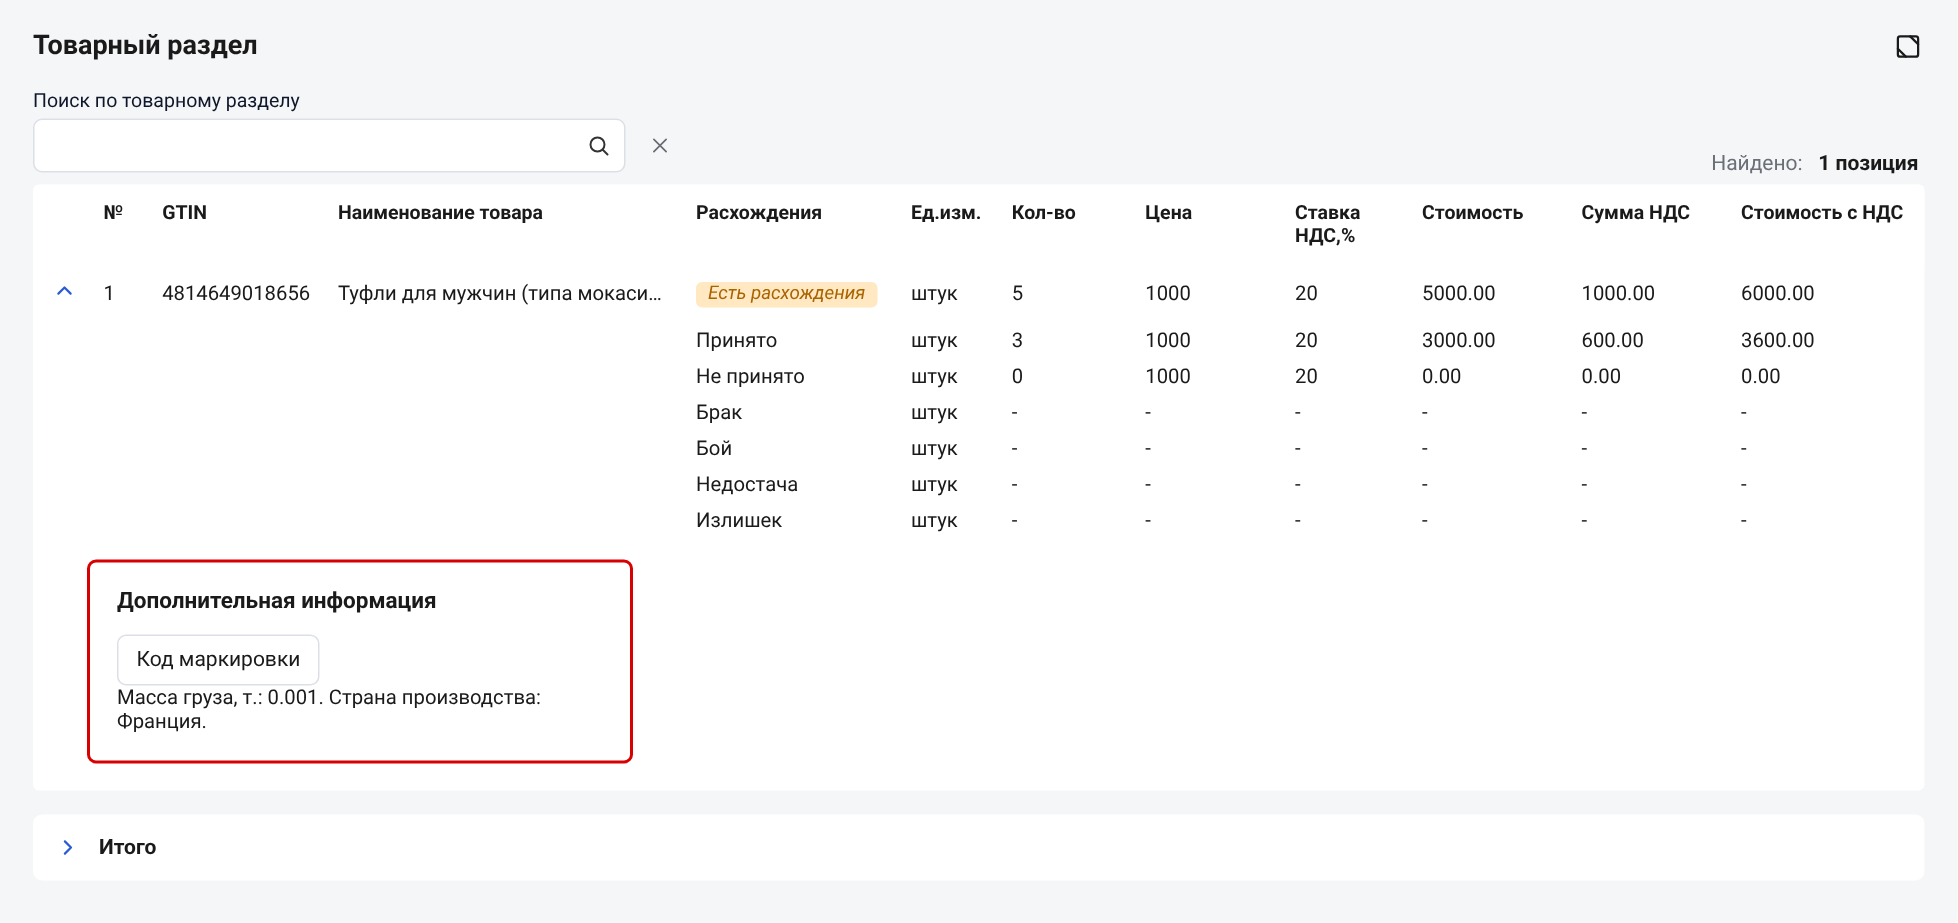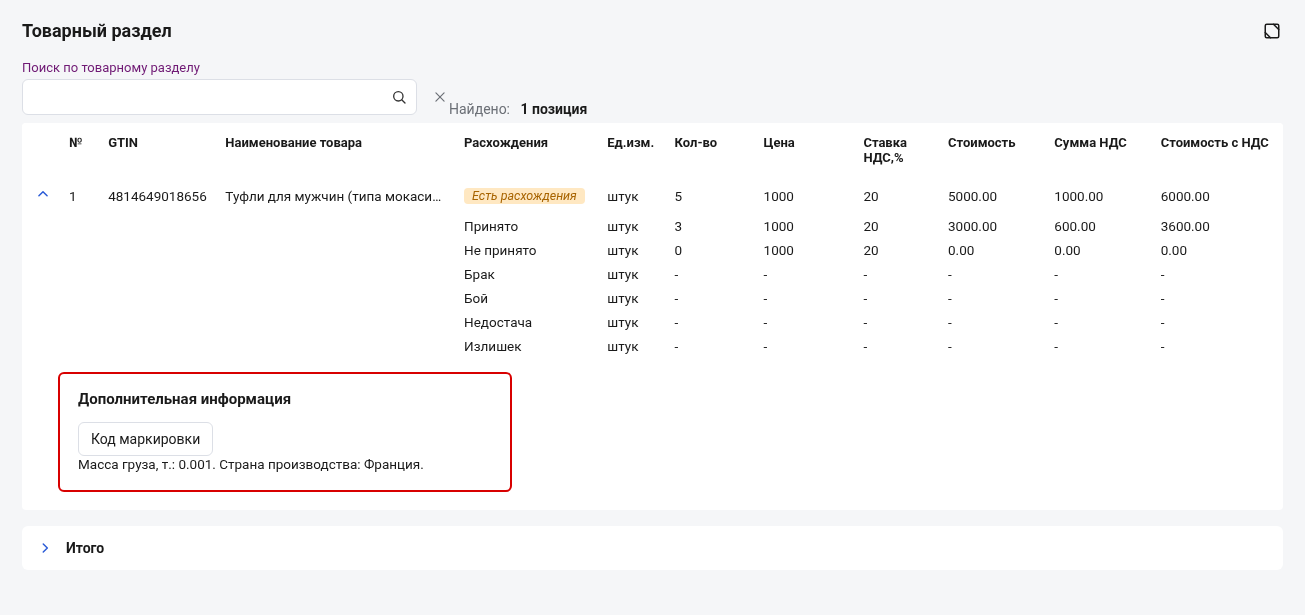--- a/index.html
+++ b/index.html
@@ -28,21 +28,21 @@
   .expand-icon-btn {
     width: 22px; height: 22px;
     display: inline-flex;
     align-items: center;
     justify-content: center;
     cursor: pointer;
   }
   .search-label {
     font-size: 13px;
     margin-bottom: 4px;
-    color: #701a75;
+    color: #0f172a;
   }
   .search-row {
     display: flex;
     align-items: center;
     gap: 14px;
     margin-bottom: 8px;
   }
   .search-box {
     position: relative;
     width: 395px;
@@ -147,21 +147,21 @@
     padding-top: 4px;
     padding-bottom: 4px;
     font-size: 13.5px;
   }
 
   .extra-block {
     margin: 14px 12px 18px 36px;
     border: 2px solid #d80000;
     border-radius: 6px;
     padding: 16px 18px 18px;
-    width: 454px;
+    width: 364px;
   }
   .extra-title {
     font-weight: 700;
     font-size: 15px;
     margin-bottom: 14px;
   }
   .chip-button {
     display: inline-block;
     border: 1px solid #dcdfe6;
     border-radius: 6px;
@@ -205,21 +205,21 @@
     <span class="expand-icon-btn">
       <svg width="18" height="18" viewBox="0 0 24 24" fill="none" stroke="#1a1a1a" stroke-width="2" stroke-linecap="round" stroke-linejoin="round">
         <rect x="3" y="3" width="18" height="18" rx="2"></rect>
         <path d="M14 3l7 7"></path>
         <path d="M3 14l7 7"></path>
       </svg>
     </span>
   </div>
 
   <div class="search-label">Поиск по товарному разделу</div>
-  <div style="display:flex; align-items:flex-end;">
+  <div style="display:flex; justify-content:space-between; align-items:flex-end;">
     <div class="search-row">
       <div class="search-box">
         <input class="search-input" type="text" value="" style="">
         <span class="search-icon-holder">
           <svg width="16" height="16" viewBox="0 0 24 24" fill="none" stroke="currentColor" stroke-width="2" stroke-linecap="round">
             <circle cx="11" cy="11" r="7"></circle>
             <line x1="21" y1="21" x2="16.5" y2="16.5"></line>
           </svg>
         </span>
       </div>

